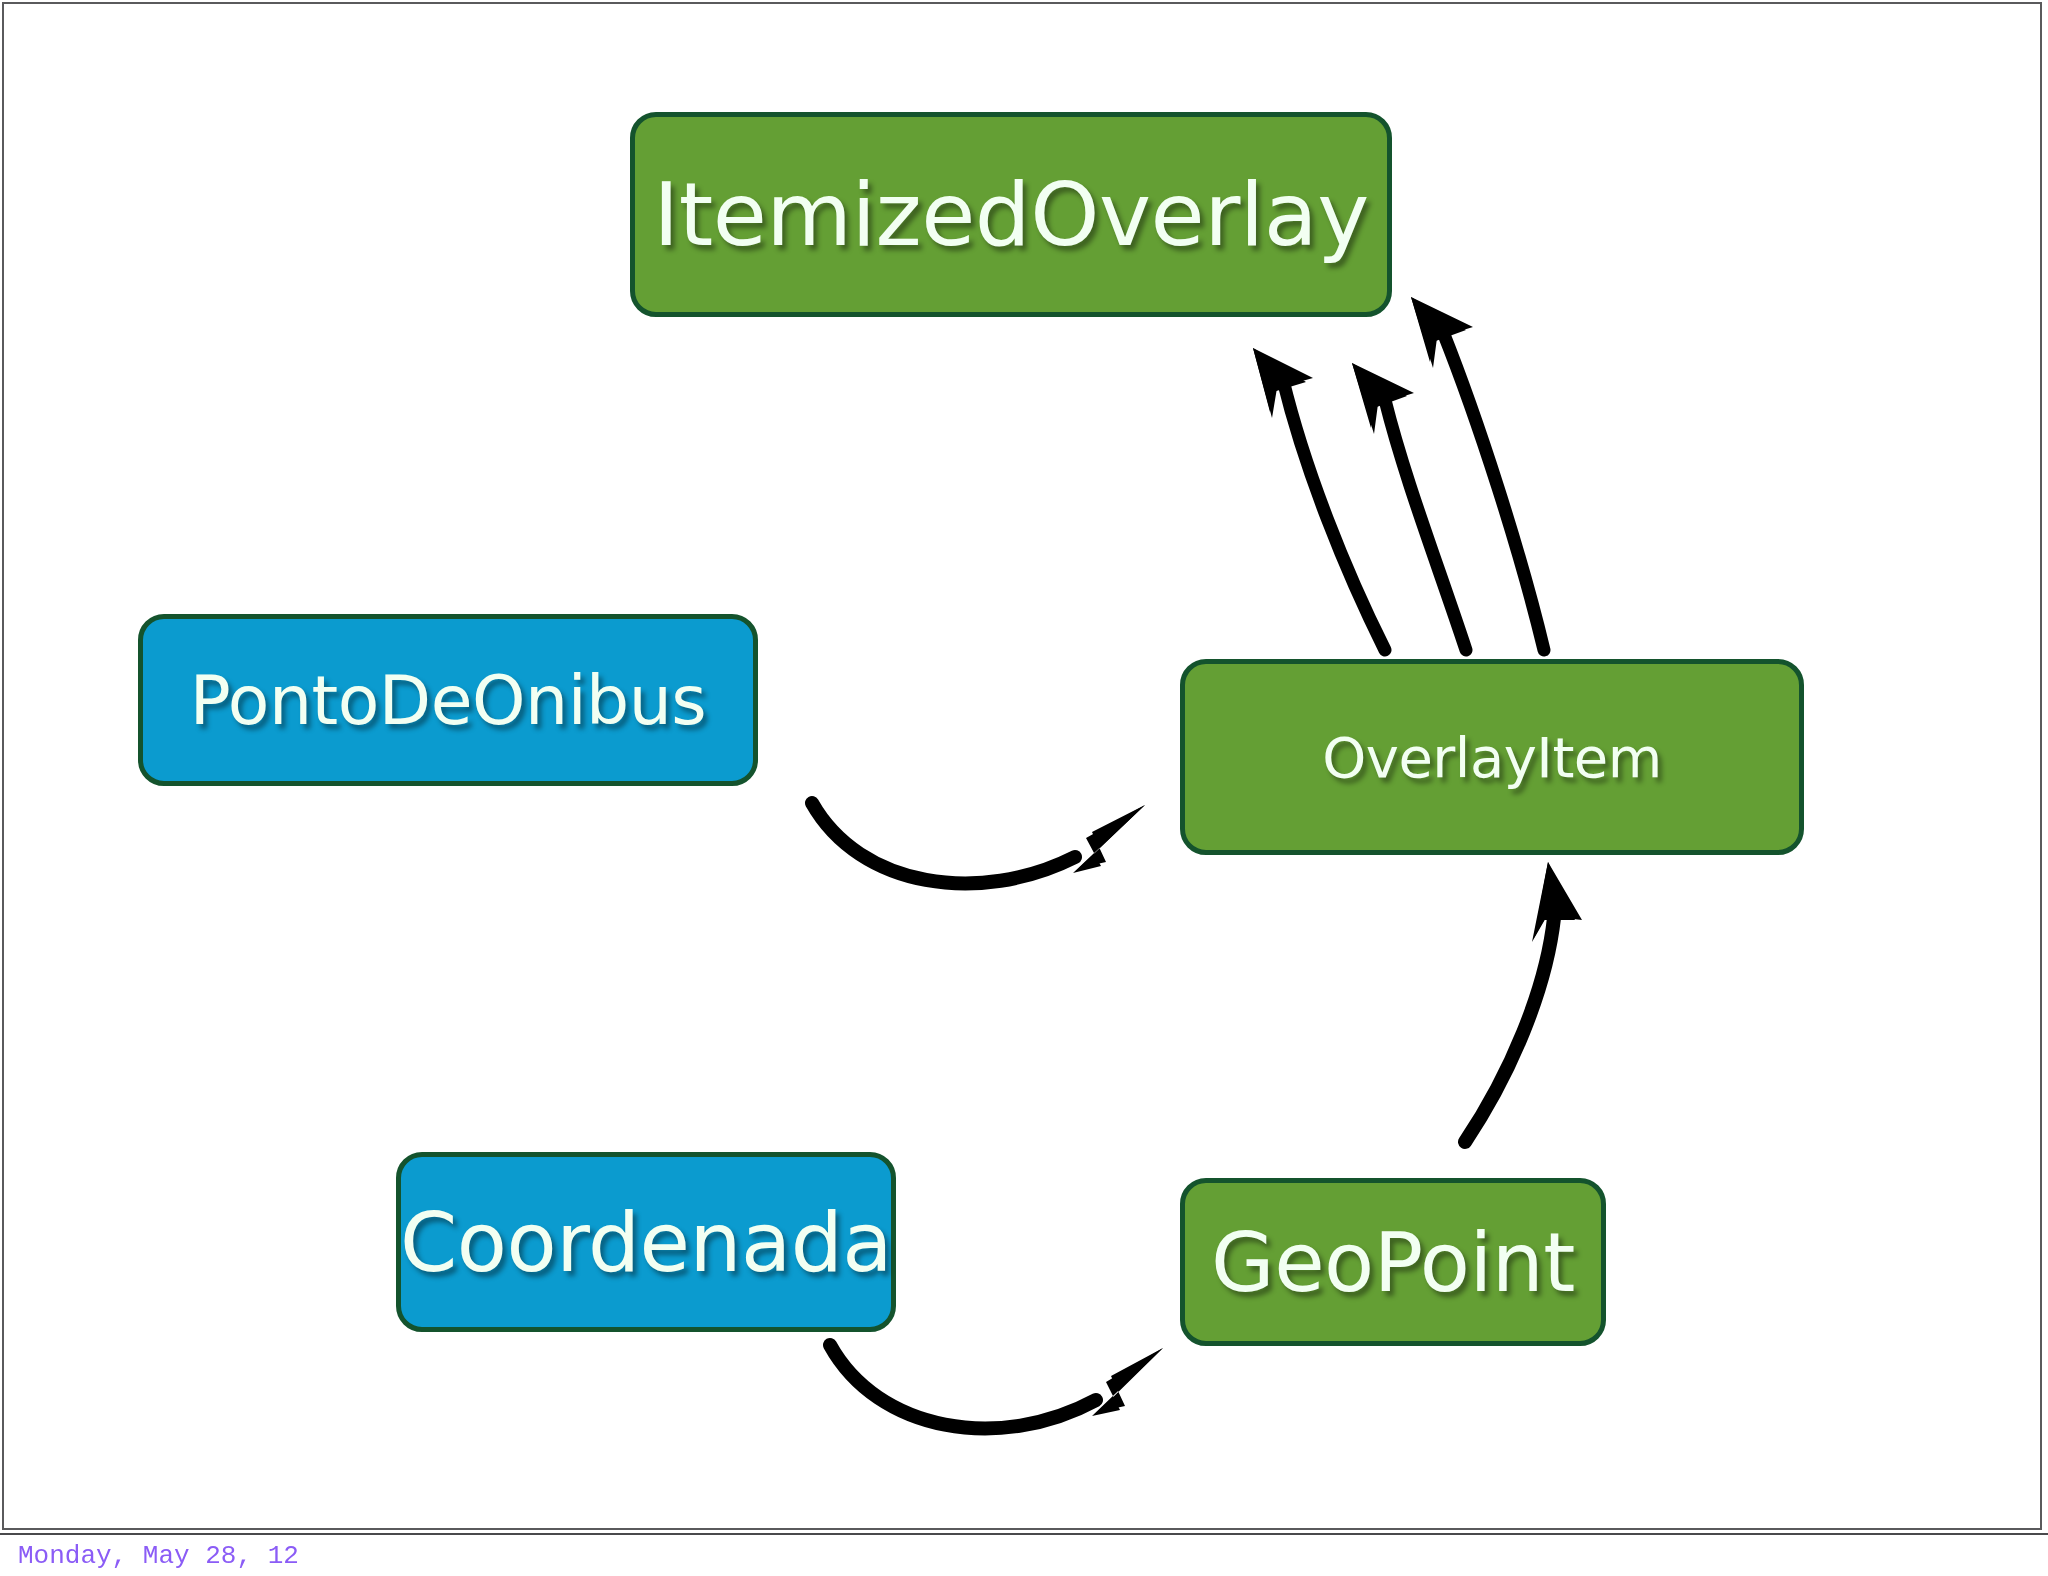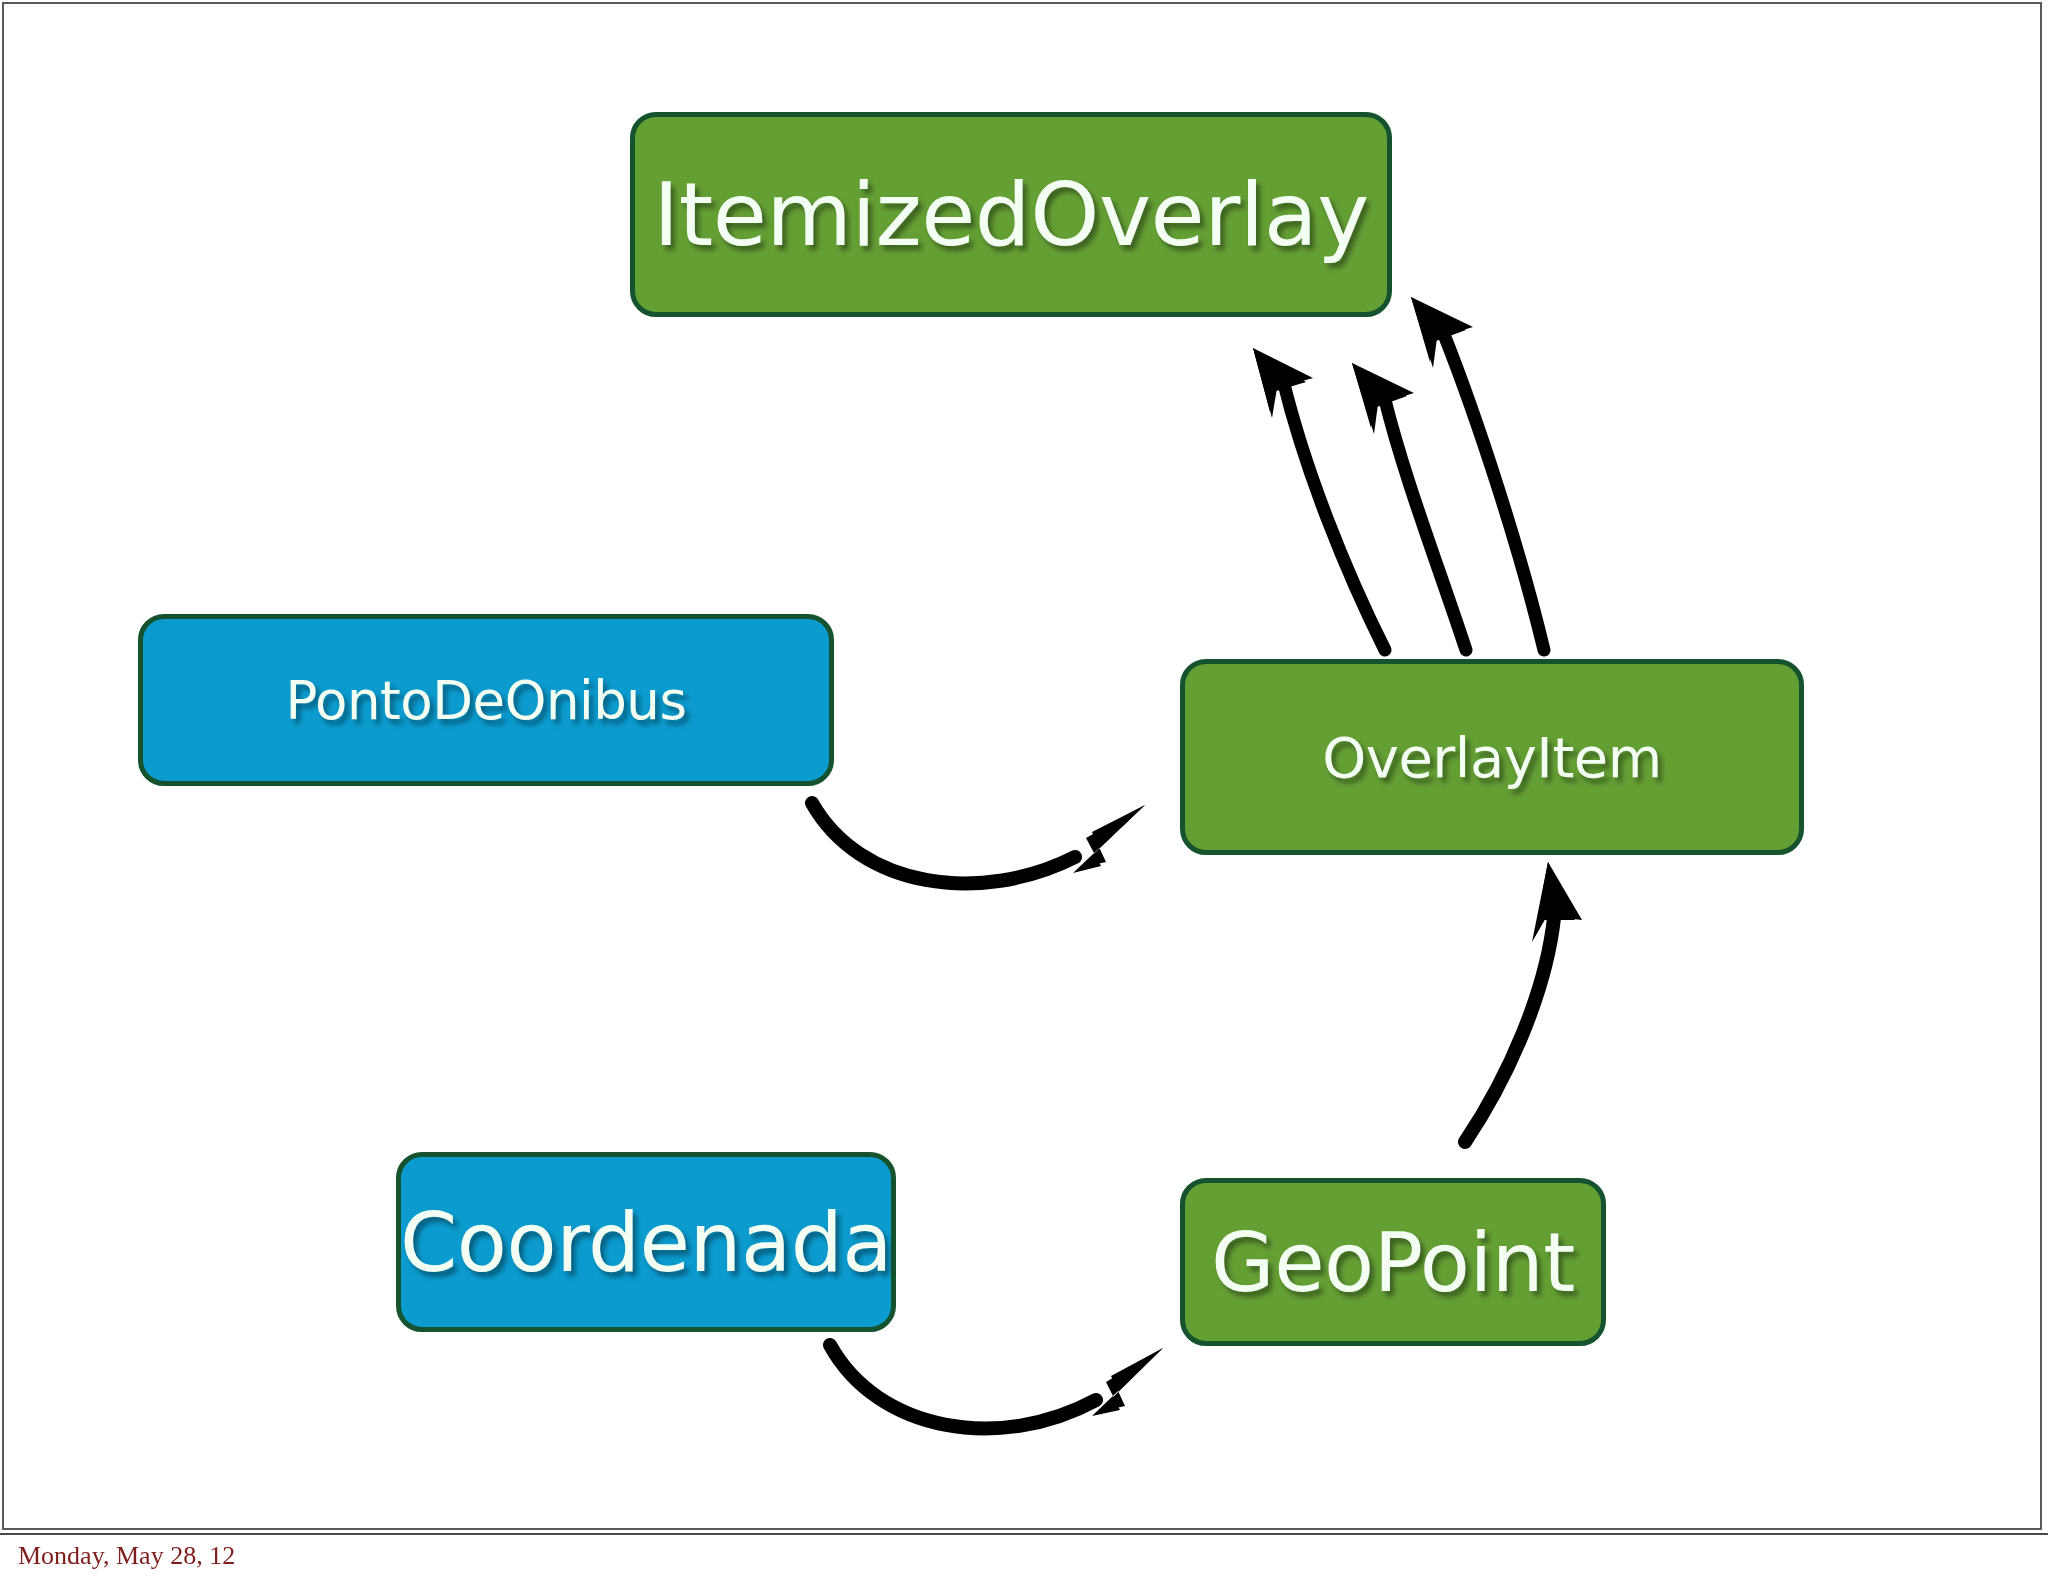--- a/index.html
+++ b/index.html
@@ -54,22 +54,22 @@
   .node.green { background: #649f34; }
   .node.blue  { background: #0b9bcf; }
 
   #node-itemized-overlay {
     left: 630px;  top: 112px;
     width: 762px; height: 205px;
     font-size: 88px;
   }
   #node-ponto-de-onibus {
     left: 138px;  top: 614px;
-    width: 696px; height: 172px;
-    font-size: 53px;
+    width: 620px; height: 172px;
+    font-size: 68px;
   }
   #node-overlay-item {
     left: 1180px; top: 659px;
     width: 624px; height: 196px;
     font-size: 56px;
   }
   #node-coordenada {
     left: 396px;  top: 1152px;
     width: 500px; height: 180px;
     font-size: 82px;
@@ -86,22 +86,22 @@
     top: 1533px;
     width: 2048px;
     height: 2px;
     background: #4a4a4c;
   }
   #footer-date {
     position: absolute;
     left: 18px;
     top: 1541px;
     font-size: 26px;
-    color: #7f1d1d;
-    font-family: Liberation Serif, serif;
+    color: #8b5cf6;
+    font-family: Liberation Mono, monospace;
     white-space: nowrap;
   }
 </style>
 </head>
 <body>
 
 <div id="slide">
 
   <div id="slide-frame"></div>
 

